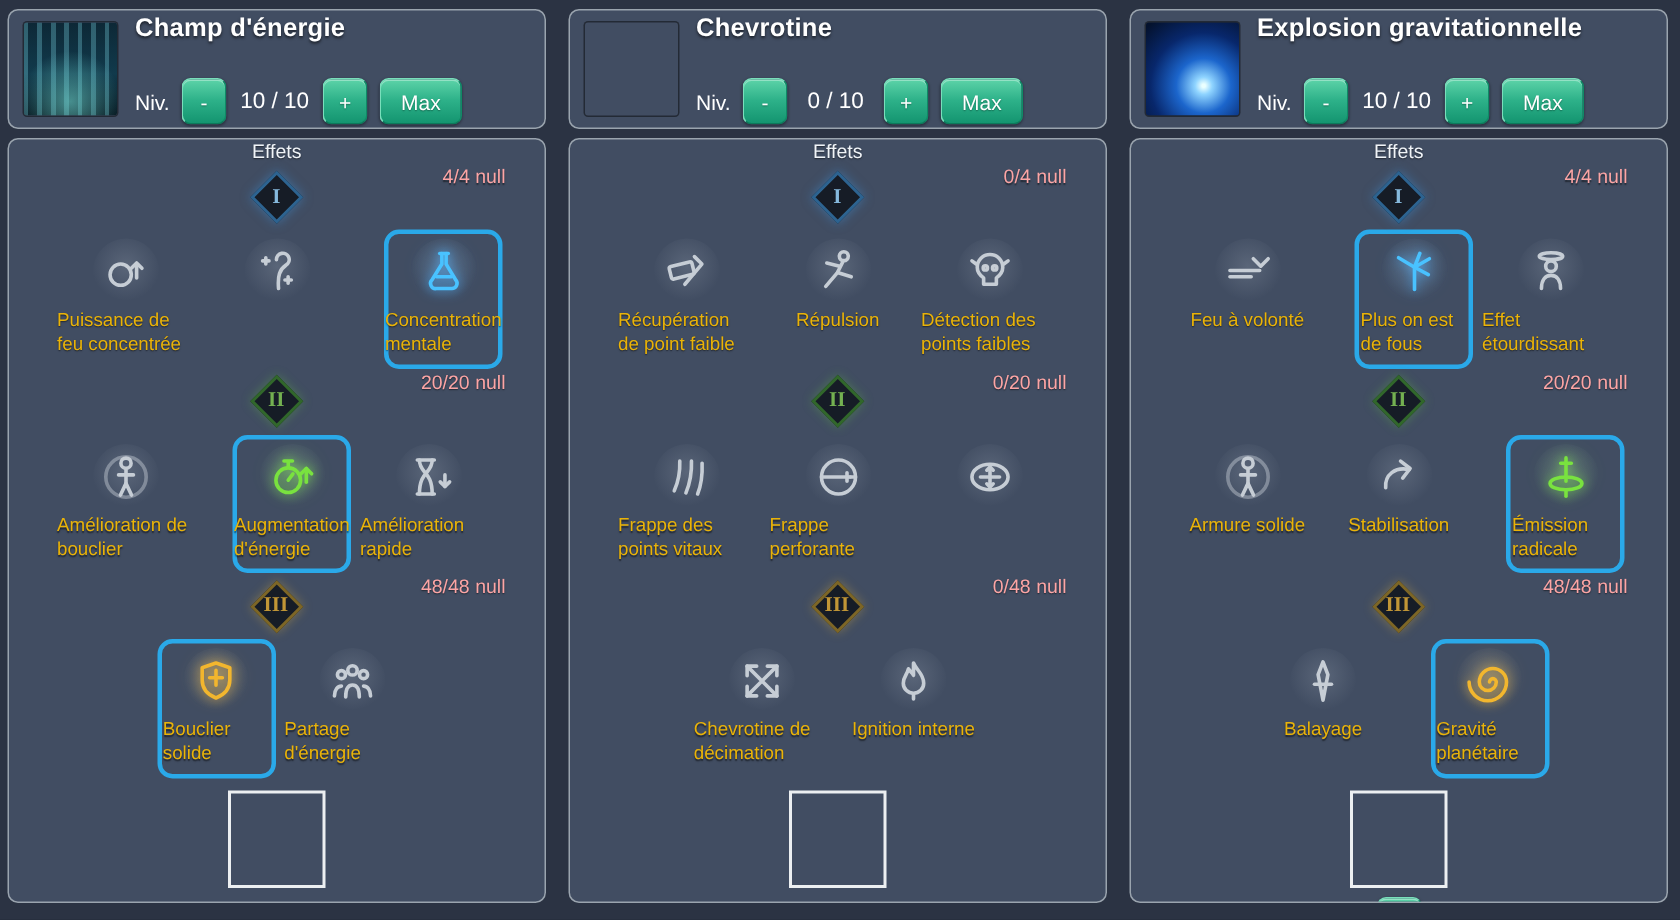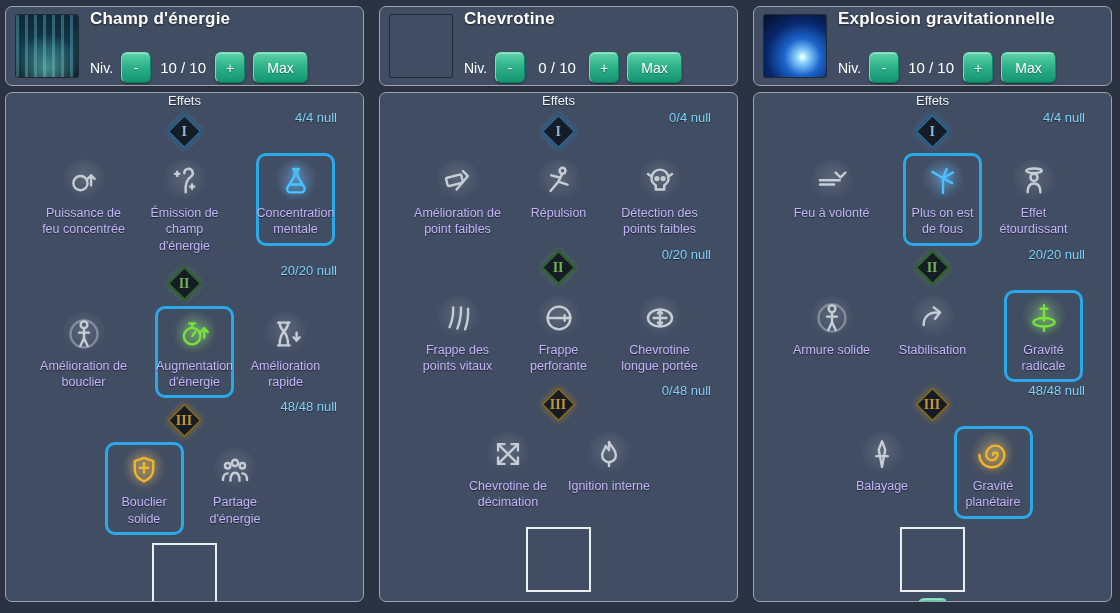--- a/index.html
+++ b/index.html
@@ -29,42 +29,42 @@
      background:linear-gradient(180deg,#5cd3a8 0%,#2db189 48%,#149570 100%);
      border:1px solid #79dfbb;border-bottom-color:#0c7a5a;border-right-color:#0f8a66;
      box-shadow:inset 0 1px 0 rgba(255,255,255,.35),0 1px 2px rgba(0,0,0,.4);
      text-shadow:0 1px 1px rgba(0,0,0,.35);}
   .tbtn.sq{width:30px;height:31px;}
   .tbtn.max{width:55px;height:31px;}
   .tbtn.close{width:30px;height:28px;display:block;margin:6px auto 0;font-size:13px;}
   .panel-body{height:510px;background:#414d62;border:1px solid #9aa4ae;border-radius:7px;overflow:hidden;position:relative;}
   .effects-title{text-align:center;font-size:13px;color:#f0f4f8;height:16px;text-shadow:0 1px 1px rgba(0,0,0,.5);}
   .tier-row{position:relative;height:44px;display:flex;align-items:center;justify-content:center;}
-  .counter{position:absolute;right:26px;top:1px;font-size:13px;color:#7dd3fc;text-shadow:0 1px 1px rgba(0,0,0,.5);}
+  .counter{position:absolute;right:26px;top:1px;font-size:13px;color:#fca5a5;text-shadow:0 1px 1px rgba(0,0,0,.5);}
   .diamond{width:25px;height:25px;transform:rotate(45deg);background:#161c26;display:flex;align-items:center;justify-content:center;border:2px solid;}
   .diamond i{transform:rotate(-45deg);font-style:normal;font-family:"Liberation Serif","DejaVu Serif",serif;font-weight:bold;font-size:14px;line-height:1;}
   .tier1 .diamond{border-color:#2d6390;box-shadow:0 0 7px rgba(60,140,210,.55);}
   .tier1 .diamond i{color:#86b9dd;}
   .tier2 .diamond{border-color:#31672b;box-shadow:0 0 7px rgba(90,170,70,.45);}
   .tier2 .diamond i{color:#74b051;}
   .tier3 .diamond{border-color:#7d6626;box-shadow:0 0 7px rgba(200,160,60,.45);}
   .tier3 .diamond i{color:#c19636;}
   .tripod-row{display:grid;justify-content:center;gap:0 2px;min-height:82px;align-items:start;}
   .tripod-row.c3{grid-template-columns:repeat(3,99px);}
   .tripod-row.c2{grid-template-columns:repeat(2,99px);min-height:78px;}
   .tripod{display:flex;flex-direction:column;align-items:center;gap:2px;border:3px solid transparent;border-radius:10px;padding:3px 1px 5px;cursor:pointer;}
   .tripod.selected{border-color:#2aa9e9;margin-left:20px;}
   .ticon{width:44px;height:44px;display:flex;align-items:center;justify-content:center;
      background:radial-gradient(circle at 50% 42%, rgba(190,200,212,.20), rgba(0,0,0,0) 68%);border-radius:50%;}
   .ticon svg{width:34px;height:34px;}
   .ticon.grey{color:#c6cdd5;}
   .ticon.blue{color:#49c2ff;filter:drop-shadow(0 0 4px rgba(60,170,255,.9));}
   .ticon.green{color:#79e23f;filter:drop-shadow(0 0 4px rgba(110,220,60,.9));}
   .ticon.gold{color:#f2b62e;filter:drop-shadow(0 0 4px rgba(240,180,50,.9));}
-  .tlabel{font-size:12.5px;line-height:1.3;text-align:center;color:#c4b5fd;text-shadow:0 1px 1px rgba(0,0,0,.55);max-width:118px;}
+  .tlabel{font-size:12.5px;line-height:1.3;color:#eab308;text-shadow:0 1px 1px rgba(0,0,0,.55);max-width:118px;}
   .empty-slot{width:65px;height:65px;border:2px solid #eceff1;margin:8px auto 0;background:transparent;cursor:pointer;}
 </style>
 </head>
 <body>
 
 <div class="page" id="panels-root">
     <section class="panel">
       <header class="panel-header">
         <div class="skill-icon art-energy-field"></div>
         <div class="head-right">
@@ -98,21 +98,20 @@
             <span class="tlabel">Puissance de feu concentrée</span>
           </div>
           <div class="tripod">
             <span class="ticon grey">
               <svg viewBox="0 0 24 24" fill="none" stroke="currentColor" stroke-width="1.7" stroke-linecap="round" stroke-linejoin="round">
                 <path d="M12.5 20c-.5-6 .5-9 3.5-11a3 3 0 1 0-4.5-2.5"></path>
                 <path d="M6.5 5.5v3M5 7h3"></path>
                 <path d="M17 14.5v3M15.5 16h3"></path>
               </svg>
             </span>
-            <span class="tlabel">Émission de champ d'énergie</span>
           </div>
           <div class="tripod selected">
             <span class="ticon blue">
               <svg viewBox="0 0 24 24" fill="none" stroke="currentColor" stroke-width="1.7" stroke-linecap="round" stroke-linejoin="round">
                 <path d="M10 3.5h4"></path>
                 <path d="M11 3.5v5l-4.6 7.4A2.4 2.4 0 0 0 8.4 20h7.2a2.4 2.4 0 0 0 2-3.9L13 8.5v-5"></path>
                 <path d="M8.5 14.5h7"></path>
               </svg>
             </span>
             <span class="tlabel">Concentration mentale</span>
@@ -215,21 +214,21 @@
           </span>
         </div>
         <div class="tripod-row c3">
           <div class="tripod">
             <span class="ticon grey">
               <svg viewBox="0 0 24 24" fill="none" stroke="currentColor" stroke-width="1.7" stroke-linecap="round" stroke-linejoin="round">
                 <rect x="4" y="8.5" width="11" height="6" rx="1" transform="rotate(-14 9.5 11.5)"></rect>
                 <path d="M15.5 5l3.5 3.5L11 18"></path>
               </svg>
             </span>
-            <span class="tlabel">Amélioration de point faibles</span>
+            <span class="tlabel">Récupération de point faible</span>
           </div>
           <div class="tripod">
             <span class="ticon grey">
               <svg viewBox="0 0 24 24" fill="none" stroke="currentColor" stroke-width="1.7" stroke-linecap="round" stroke-linejoin="round">
                 <circle cx="14.5" cy="4.8" r="2.1"></circle>
                 <path d="M14 7.5l-2.5 5L6 19"></path>
                 <path d="M11.5 12.5l6.5 2"></path>
                 <path d="M12.5 9.5L6.5 8"></path>
               </svg>
             </span>
@@ -273,21 +272,20 @@
             <span class="tlabel">Frappe perforante</span>
           </div>
           <div class="tripod">
             <span class="ticon grey">
               <svg viewBox="0 0 24 24" fill="none" stroke="currentColor" stroke-width="1.7" stroke-linecap="round" stroke-linejoin="round">
                 <ellipse cx="12" cy="12" rx="8.5" ry="6"></ellipse>
                 <path d="M12 7.5v9M7.5 12h9"></path>
                 <path d="M10.5 8.8L12 7.3l1.5 1.5M10.5 15.2L12 16.7l1.5-1.5"></path>
               </svg>
             </span>
-            <span class="tlabel">Chevrotine longue portée</span>
           </div>
         </div>
         <div class="tier-row tier3">
           <span class="counter">0/48 null</span>
           <span class="diamond">
             <i>III</i>
           </span>
         </div>
         <div class="tripod-row c2">
           <div class="tripod">
@@ -393,21 +391,21 @@
             <span class="tlabel">Stabilisation</span>
           </div>
           <div class="tripod selected">
             <span class="ticon green">
               <svg viewBox="0 0 24 24" fill="none" stroke="currentColor" stroke-width="1.7" stroke-linecap="round" stroke-linejoin="round">
                 <path d="M12 3v11M9.5 5.5h5"></path>
                 <ellipse cx="12" cy="15" rx="7.5" ry="3"></ellipse>
                 <path d="M12 21v-2.5"></path>
               </svg>
             </span>
-            <span class="tlabel">Gravité radicale</span>
+            <span class="tlabel">Émission radicale</span>
           </div>
         </div>
         <div class="tier-row tier3">
           <span class="counter">48/48 null</span>
           <span class="diamond">
             <i>III</i>
           </span>
         </div>
         <div class="tripod-row c2">
           <div class="tripod">

